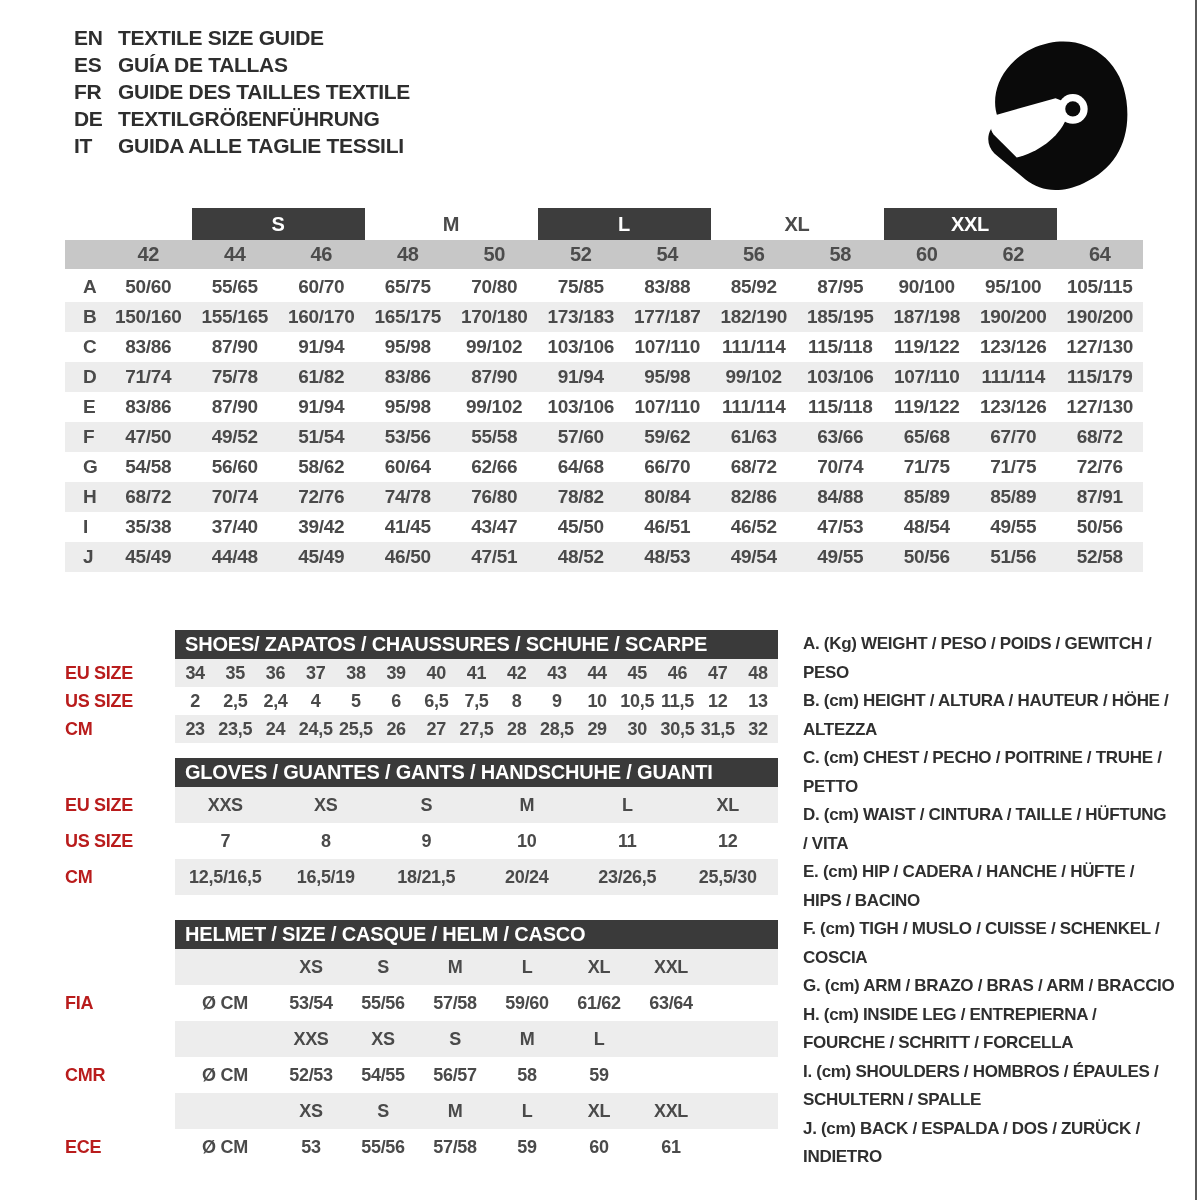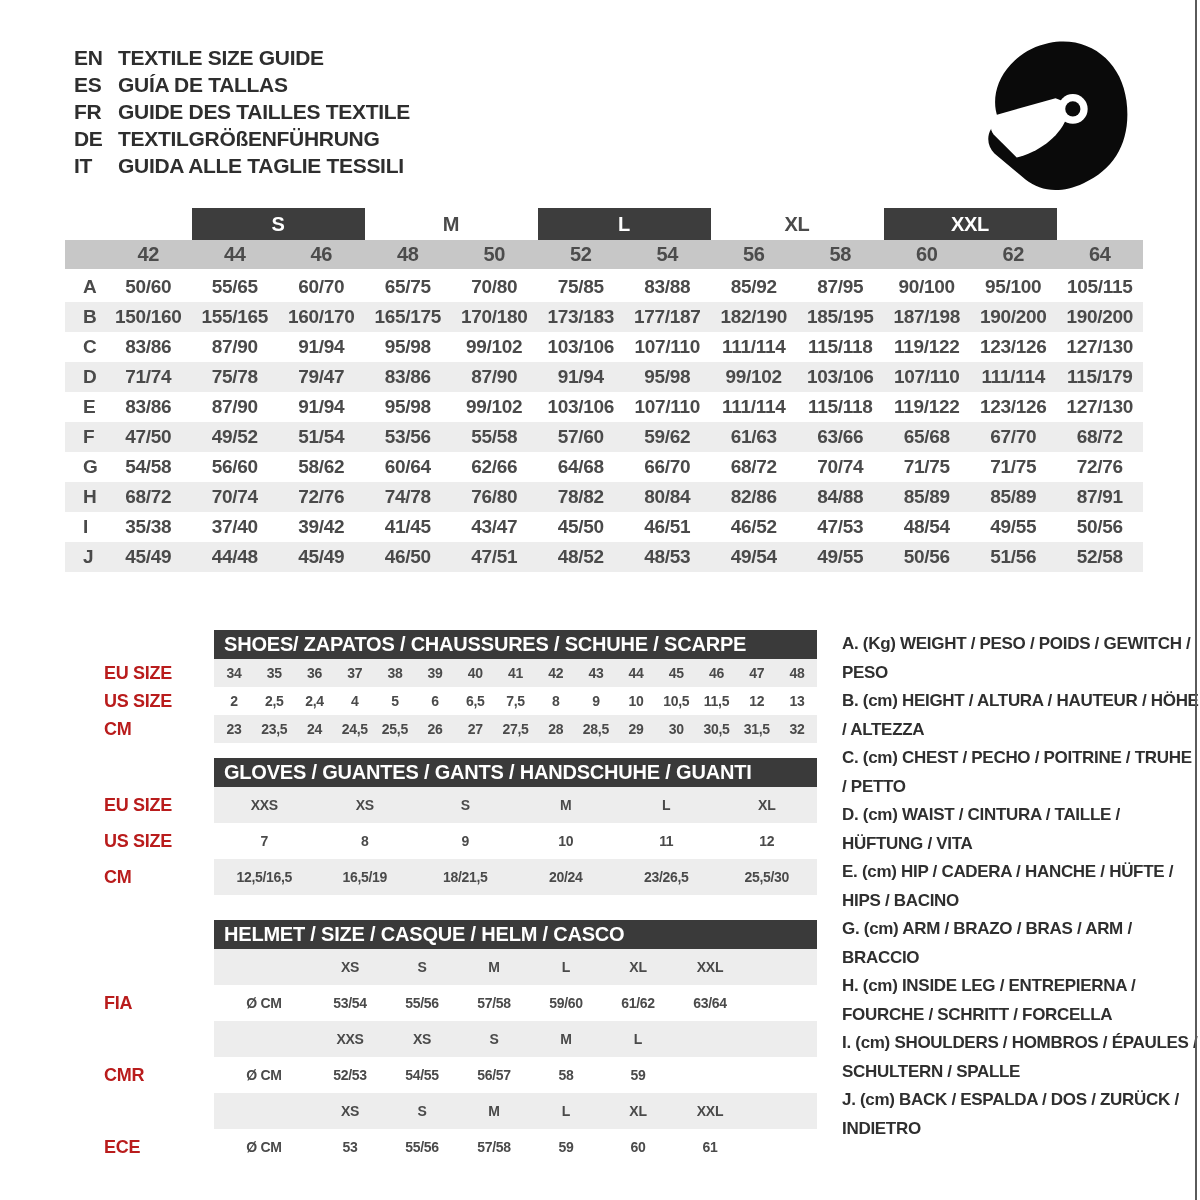--- a/index.html
+++ b/index.html
@@ -5,47 +5,47 @@
   * { margin:0; padding:0; box-sizing:border-box; }
   body { background:#fff; }
   .page {
     position:relative; width:1200px; height:1200px; background:#ffffff;
     font-family:"Liberation Sans", sans-serif; font-weight:bold;
     color:#4a4a4a; letter-spacing:-0.3px; overflow:hidden;
   }
   .right-border { position:absolute; right:3px; top:0; width:2px; height:1200px; background:#5a5a5a; }
 
   
-  .top { position:relative; height:208px; padding:44px 0 0 74px; }
+  .top { position:relative; height:208px; padding:24px 0 0 74px; }
   .lang-row { display:flex; line-height:27px; font-size:21px; color:#2e2e2e; }
   .lang-code { width:44px; }
   .helmet-wrap { position:absolute; top:28px; right:62px; width:165px; height:175px; }
   .helmet-wrap svg { width:100%; height:100%; }
 
   
   .main-table { margin-left:65px; width:1078px; }
   .grid13 { display:grid; grid-template-columns:40px repeat(12, 1fr); }
   .size-row { height:32px; }
   .size-box { display:flex; align-items:center; justify-content:center; font-size:20px; }
   .size-box.boxed { background:#3d3d3d; color:#ffffff; }
   .size-box.plain { color:#4a4a4a; }
   .band { background:#c7c7c7; height:29px; align-items:center; text-align:center;
           font-size:20px; color:#4c4c4c; margin-bottom:3px; }
   .mrow { height:30px; align-items:center; text-align:center; font-size:19px; }
   .mrow.striped { background:#ededed; }
   .mrow .letter, .band .letter { text-align:left; padding-left:18px; }
 
   
-  .bottom { display:flex; margin:58px 0 0 104px; }
+  .bottom { display:flex; margin:58px 0 0 65px; }
   .tables { width:713px; }
   .trow, .bar-row { display:grid; grid-template-columns:110px 603px; }
   .bar { background:#3a3a3a; color:#ffffff; height:29px; display:flex; align-items:center;
          padding-left:10px; font-size:20px; letter-spacing:-0.2px; }
   .rlabel { display:flex; align-items:center; font-size:18px; color:#b91c1c; }
-  .cells { display:grid; align-items:center; text-align:center; font-size:14px; }
+  .cells { display:grid; align-items:center; text-align:center; font-size:18px; }
   .cells.shaded { background:#ededed; }
   .cols15 { grid-template-columns:repeat(15, 1fr); }
   .cols6  { grid-template-columns:repeat(6, 1fr); }
   .helmet-cols { grid-template-columns:100px repeat(6, 72px) 1fr; }
   .shoes .cells { height:28px; }
   .gloves .cells, .helmet .cells { height:36px; }
   .gloves { margin-top:15px; }
   .helmet { margin-top:25px; }
 
   
@@ -156,21 +156,21 @@
           <div class="cell">111/114</div>
           <div class="cell">115/118</div>
           <div class="cell">119/122</div>
           <div class="cell">123/126</div>
           <div class="cell">127/130</div>
         </div>
         <div class="mrow grid13 striped">
           <div class="letter">D</div>
           <div class="cell">71/74</div>
           <div class="cell">75/78</div>
-          <div class="cell">79/47</div>
+          <div class="cell">61/82</div>
           <div class="cell">83/86</div>
           <div class="cell">87/90</div>
           <div class="cell">91/94</div>
           <div class="cell">95/98</div>
           <div class="cell">99/102</div>
           <div class="cell">103/106</div>
           <div class="cell">107/110</div>
           <div class="cell">111/114</div>
           <div class="cell">115/179</div>
         </div>
@@ -462,19 +462,20 @@
           </div>
       </div>
 
     </div>
     <aside class="legend" id="legend">
         <div class="legend-item">A. (Kg) WEIGHT / PESO / POIDS / GEWITCH / PESO</div>
         <div class="legend-item">B. (cm) HEIGHT / ALTURA / HAUTEUR / HÖHE / ALTEZZA</div>
         <div class="legend-item">C. (cm) CHEST / PECHO / POITRINE / TRUHE / PETTO</div>
         <div class="legend-item">D. (cm) WAIST / CINTURA / TAILLE / HÜFTUNG / VITA</div>
         <div class="legend-item">E. (cm) HIP / CADERA / HANCHE / HÜFTE / HIPS / BACINO</div>
+        <div class="legend-item">F. (cm) TIGH / MUSLO / CUISSE / SCHENKEL / COSCIA</div>
         <div class="legend-item">G. (cm) ARM / BRAZO / BRAS / ARM / BRACCIO</div>
         <div class="legend-item">H. (cm) INSIDE LEG / ENTREPIERNA / FOURCHE / SCHRITT / FORCELLA</div>
         <div class="legend-item">I. (cm) SHOULDERS / HOMBROS / ÉPAULES / SCHULTERN / SPALLE</div>
         <div class="legend-item">J. (cm) BACK / ESPALDA / DOS / ZURÜCK / INDIETRO</div>
       </aside>
   </section>
 </div>
 
 </body></html>

